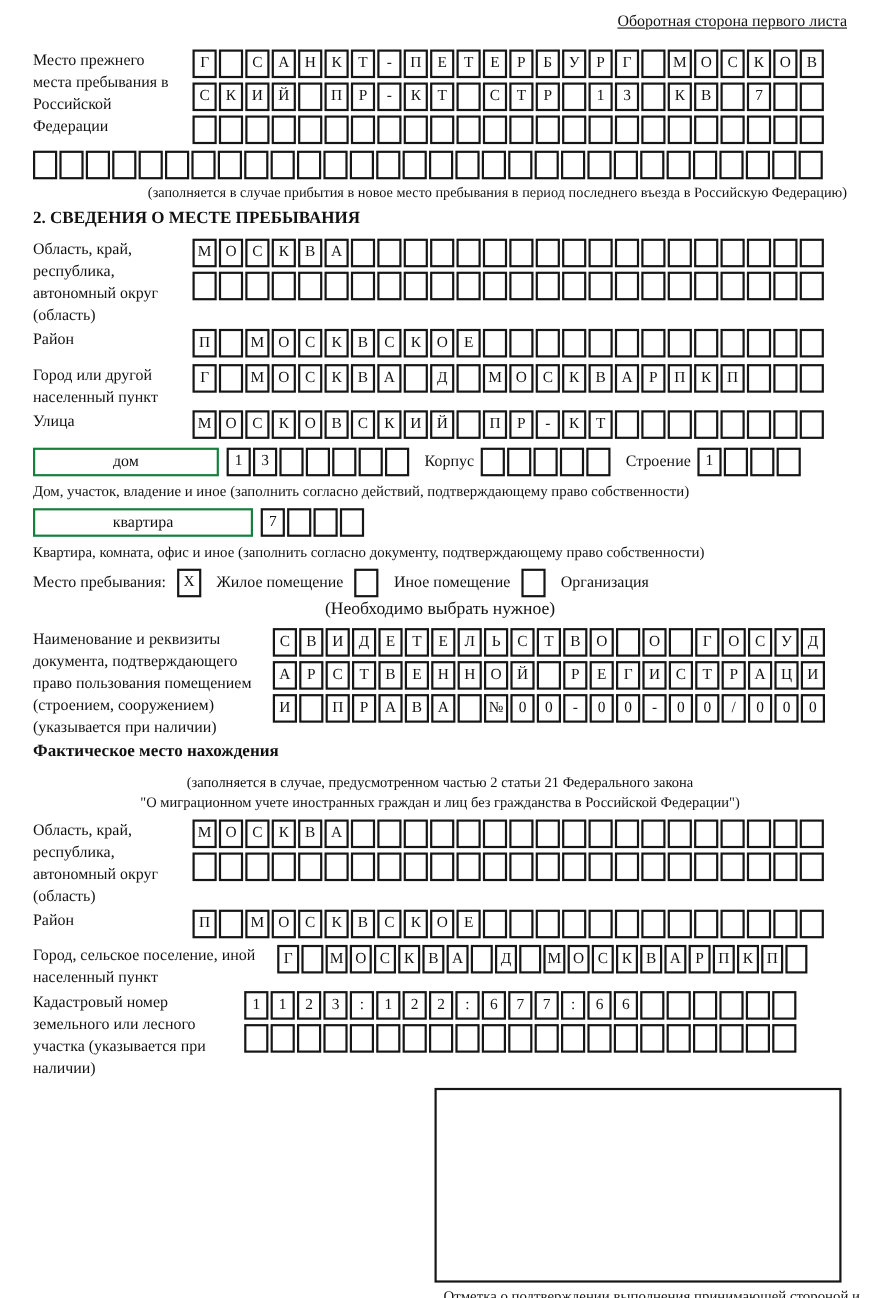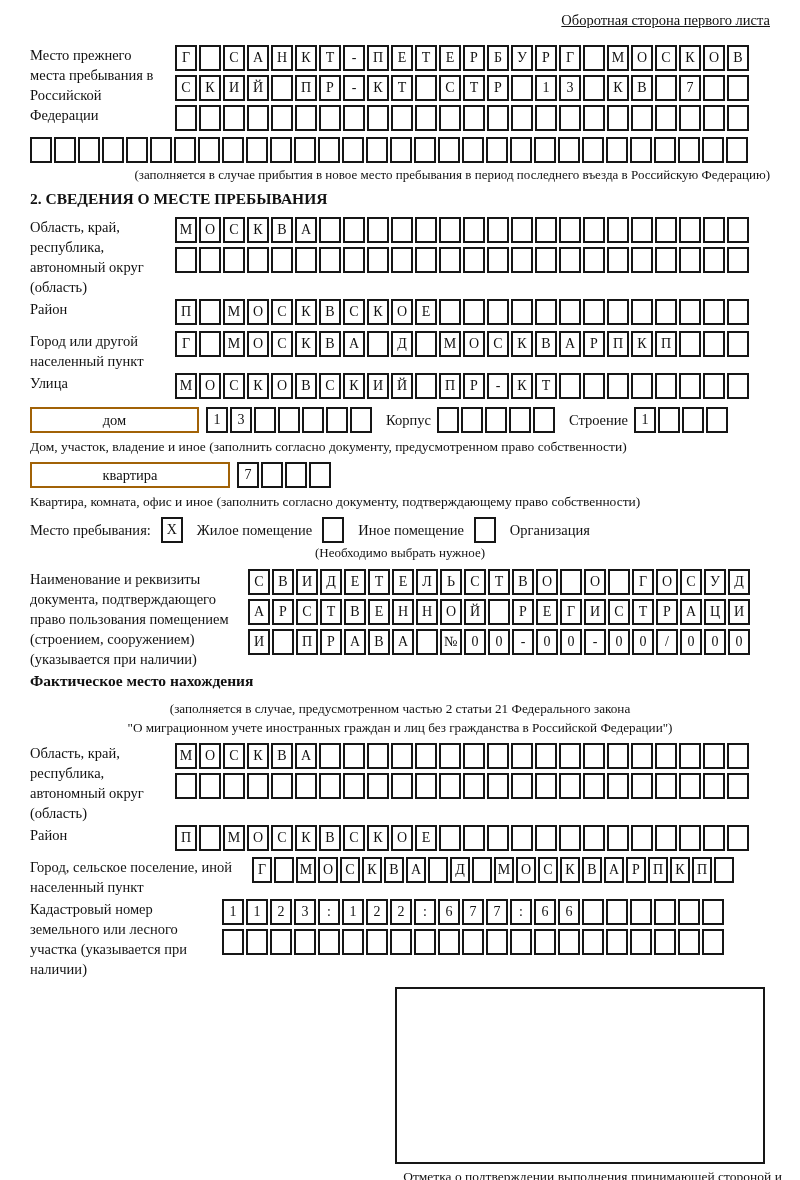--- a/index.html
+++ b/index.html
@@ -23,30 +23,30 @@
   .cell{
     width:18px;height:22px;flex:none;
     border:2px solid #161616;margin-right:2px;background:#fff;
     display:flex;align-items:center;justify-content:center;
     font-size:14px;line-height:1;
   }
   .tight .cell{width:16px;}
   .note{text-align:right;font-size:13px;margin:1px 0 7px 0;}
   .sec-title{font-weight:bold;font-size:15.5px;margin:3px 0 9px 0;}
   .widebox{
-    border:2px solid #a16207;height:22px;flex:none;margin-right:7px;
+    border:2px solid #15803d;height:22px;flex:none;margin-right:7px;
     display:flex;align-items:center;justify-content:center;
   }
   .wb165{width:165px;}
   .wb196{width:196px;}
   .inline-lbl{line-height:26px;margin:0 6px 0 12px;flex:none;}
   .caption{font-size:13.5px;margin:0 0 7px 0;}
   .stay-row{align-items:center;margin-top:4px;}
   .stay-row .cell{margin:0 14px 0 10px;}
-  .stay-note{text-align:center;font-size:13px;margin:2px 0 8px 0;}
+  .stay-note{text-align:center;font-size:16px;margin:2px 0 8px 0;}
   .fact-note{text-align:center;font-size:13.2px;line-height:19px;margin-bottom:6px;}
   .stamp-box{
     margin:8px 0 4px 365px;width:366px;height:173px;flex:none;
     border:2px solid #161616;background:#fff;
   }
   .stamp-caption{
     margin-left:350px;width:425px;text-align:center;
     font-size:13.5px;line-height:18px;
   }
   .mt4{margin-top:4px;}
@@ -345,21 +345,21 @@
       <span class="cell"></span>
     </div>
   <div class="inline-lbl">Строение</div>
   <div class="cellrow">
       <span class="cell">1</span>
       <span class="cell"></span>
       <span class="cell"></span>
       <span class="cell"></span>
     </div>
 </div>
-<div class="caption">Дом, участок, владение и иное (заполнить согласно документу, предусмотренном право собственности)</div>
+<div class="caption">Дом, участок, владение и иное (заполнить согласно действий, подтверждающему право собственности)</div>
 
 <div class="frow">
   <div class="widebox wb196">
     <span>квартира</span>
   </div>
   <div class="cellrow">
       <span class="cell">7</span>
       <span class="cell"></span>
       <span class="cell"></span>
       <span class="cell"></span>

